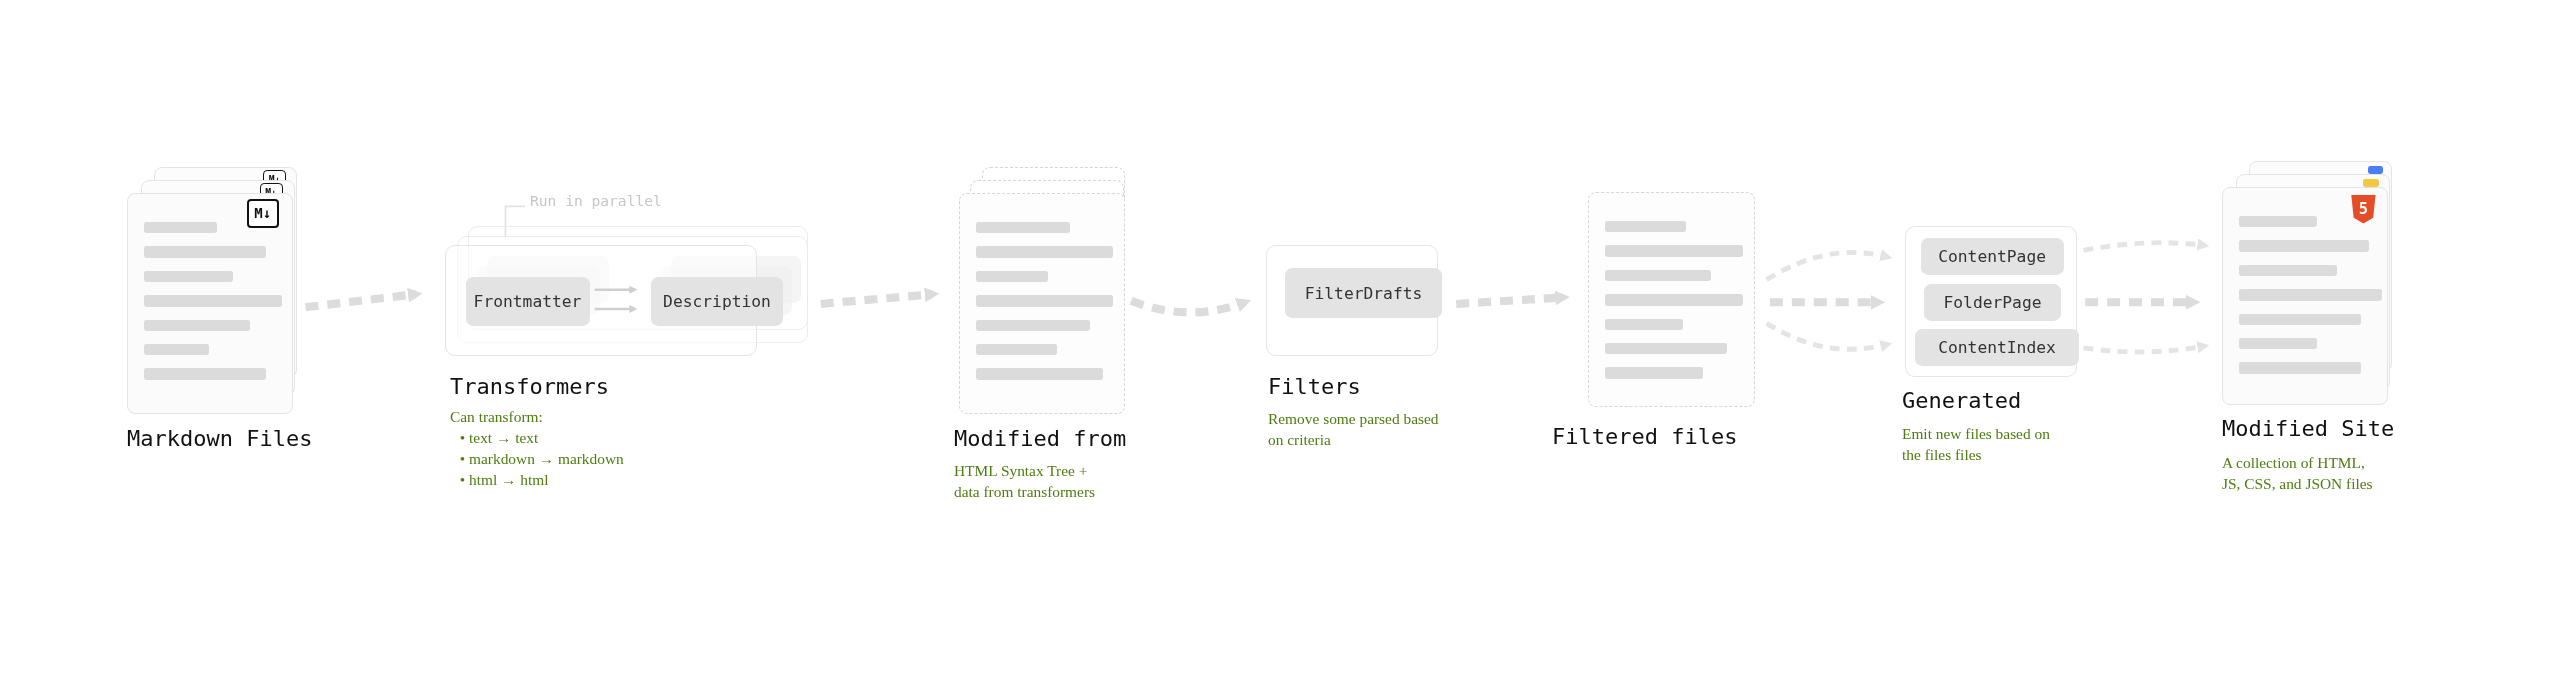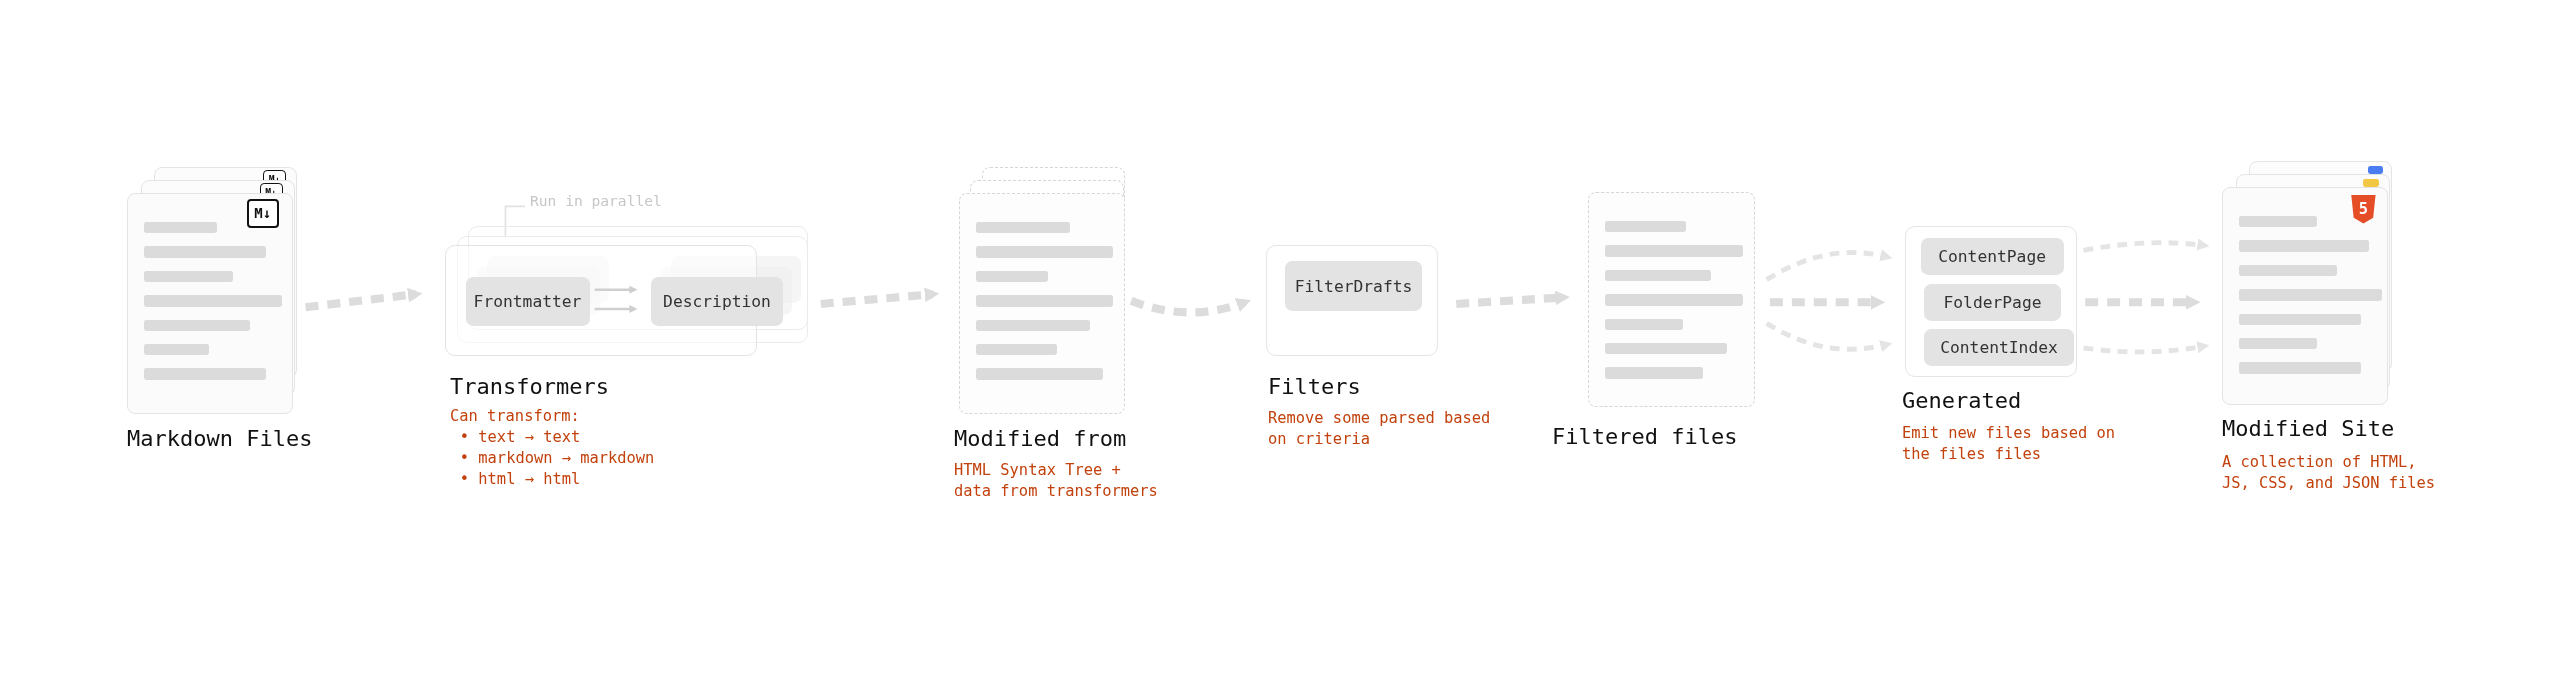--- a/index.html
+++ b/index.html
@@ -38,21 +38,21 @@
   .tf-box { position:absolute; background:rgba(255,255,255,.55); border:1.6px solid #e3e3e3; border-radius:9.8px; }
   .tf-layer { position:absolute; border:1.6px solid #ebebeb; border-radius:9.8px; background:transparent; }
   .ghost-chip { position:absolute; background:#ececec; border-radius:7.3px; opacity:.55; }
   .inner-arrows { position:absolute; }
 
   .chip { position:absolute; background:#e3e3e3; border-radius:7.3px;
           display:flex; align-items:center; justify-content:center;
           font-size:16.3px; color:#333333; white-space:nowrap; }
 
   .node-title { position:absolute; font-size:22px; color:#111111; white-space:nowrap; }
-  .node-desc  { position:absolute; font-size:15.4px; color:#c2410c; line-height:21px; white-space:nowrap; }
+  .node-desc  { position:absolute; font-size:15.4px; color:#4d7c0f; line-height:21px; white-space:nowrap;font-family:Liberation Serif, serif; }
   .node-desc .indent { padding-left:9.8px; }
   .parallel-label { position:absolute; font-size:14.6px; color:#c6c6c6; white-space:nowrap; }
 </style>
 </head>
 <body>
 
 <div class="canvas">
 
   <svg class="overlay" width="2576" height="681" viewBox="0 0 3170 838">
     <defs>
@@ -148,21 +148,21 @@
     </div>
     <div class="node-title" style="left:954px;top:426px">Modified from</div>
     <div class="node-desc" style="left:954px;top:460px">
       <div>HTML Syntax Tree +</div>
       <div>data from transformers</div>
     </div>
   </div>
 
   <div>
     <div class="panel" style="left:1266px;top:245px;width:172px;height:111px">
-      <div class="chip" style="left:18px;top:15px;width:137px;height:50px">FilterDrafts</div>
+      <div class="chip" style="left:18px;top:22px;width:157px;height:50px">FilterDrafts</div>
     </div>
     <div class="node-title" style="left:1268px;top:374px">Filters</div>
     <div class="node-desc" style="left:1268px;top:408px">
       <div>Remove some parsed based</div>
       <div>on criteria</div>
     </div>
   </div>
 
   <div>
     <div class="card dashed" style="left:1588px;top:192px;width:167px;height:215px">
@@ -176,21 +176,21 @@
           <div class="bar" style="width: 98px;"></div>
         </div>
     </div>
     <div class="node-title" style="left:1552px;top:424px">Filtered files</div>
   </div>
 
   <div>
     <div class="panel" style="left:1905px;top:226px;width:172px;height:151px">
       <div class="chip" style="left:14.6px;top:11.4px;width:143px;height:37px">ContentPage</div>
       <div class="chip" style="left:18px;top:57px;width:137px;height:37px">FolderPage</div>
-      <div class="chip" style="left:18px;top:102px;width:150px;height:37px">ContentIndex</div>
+      <div class="chip" style="left:9px;top:102px;width:164px;height:37px">ContentIndex</div>
     </div>
     <div class="node-title" style="left:1902px;top:388px">Generated</div>
     <div class="node-desc" style="left:1902px;top:423px">
       <div>Emit new files based on</div>
       <div>the files files</div>
     </div>
   </div>
 
   <div>
     <div class="card back" style="left:2249px;top:161px;width:143px;height:211px">

